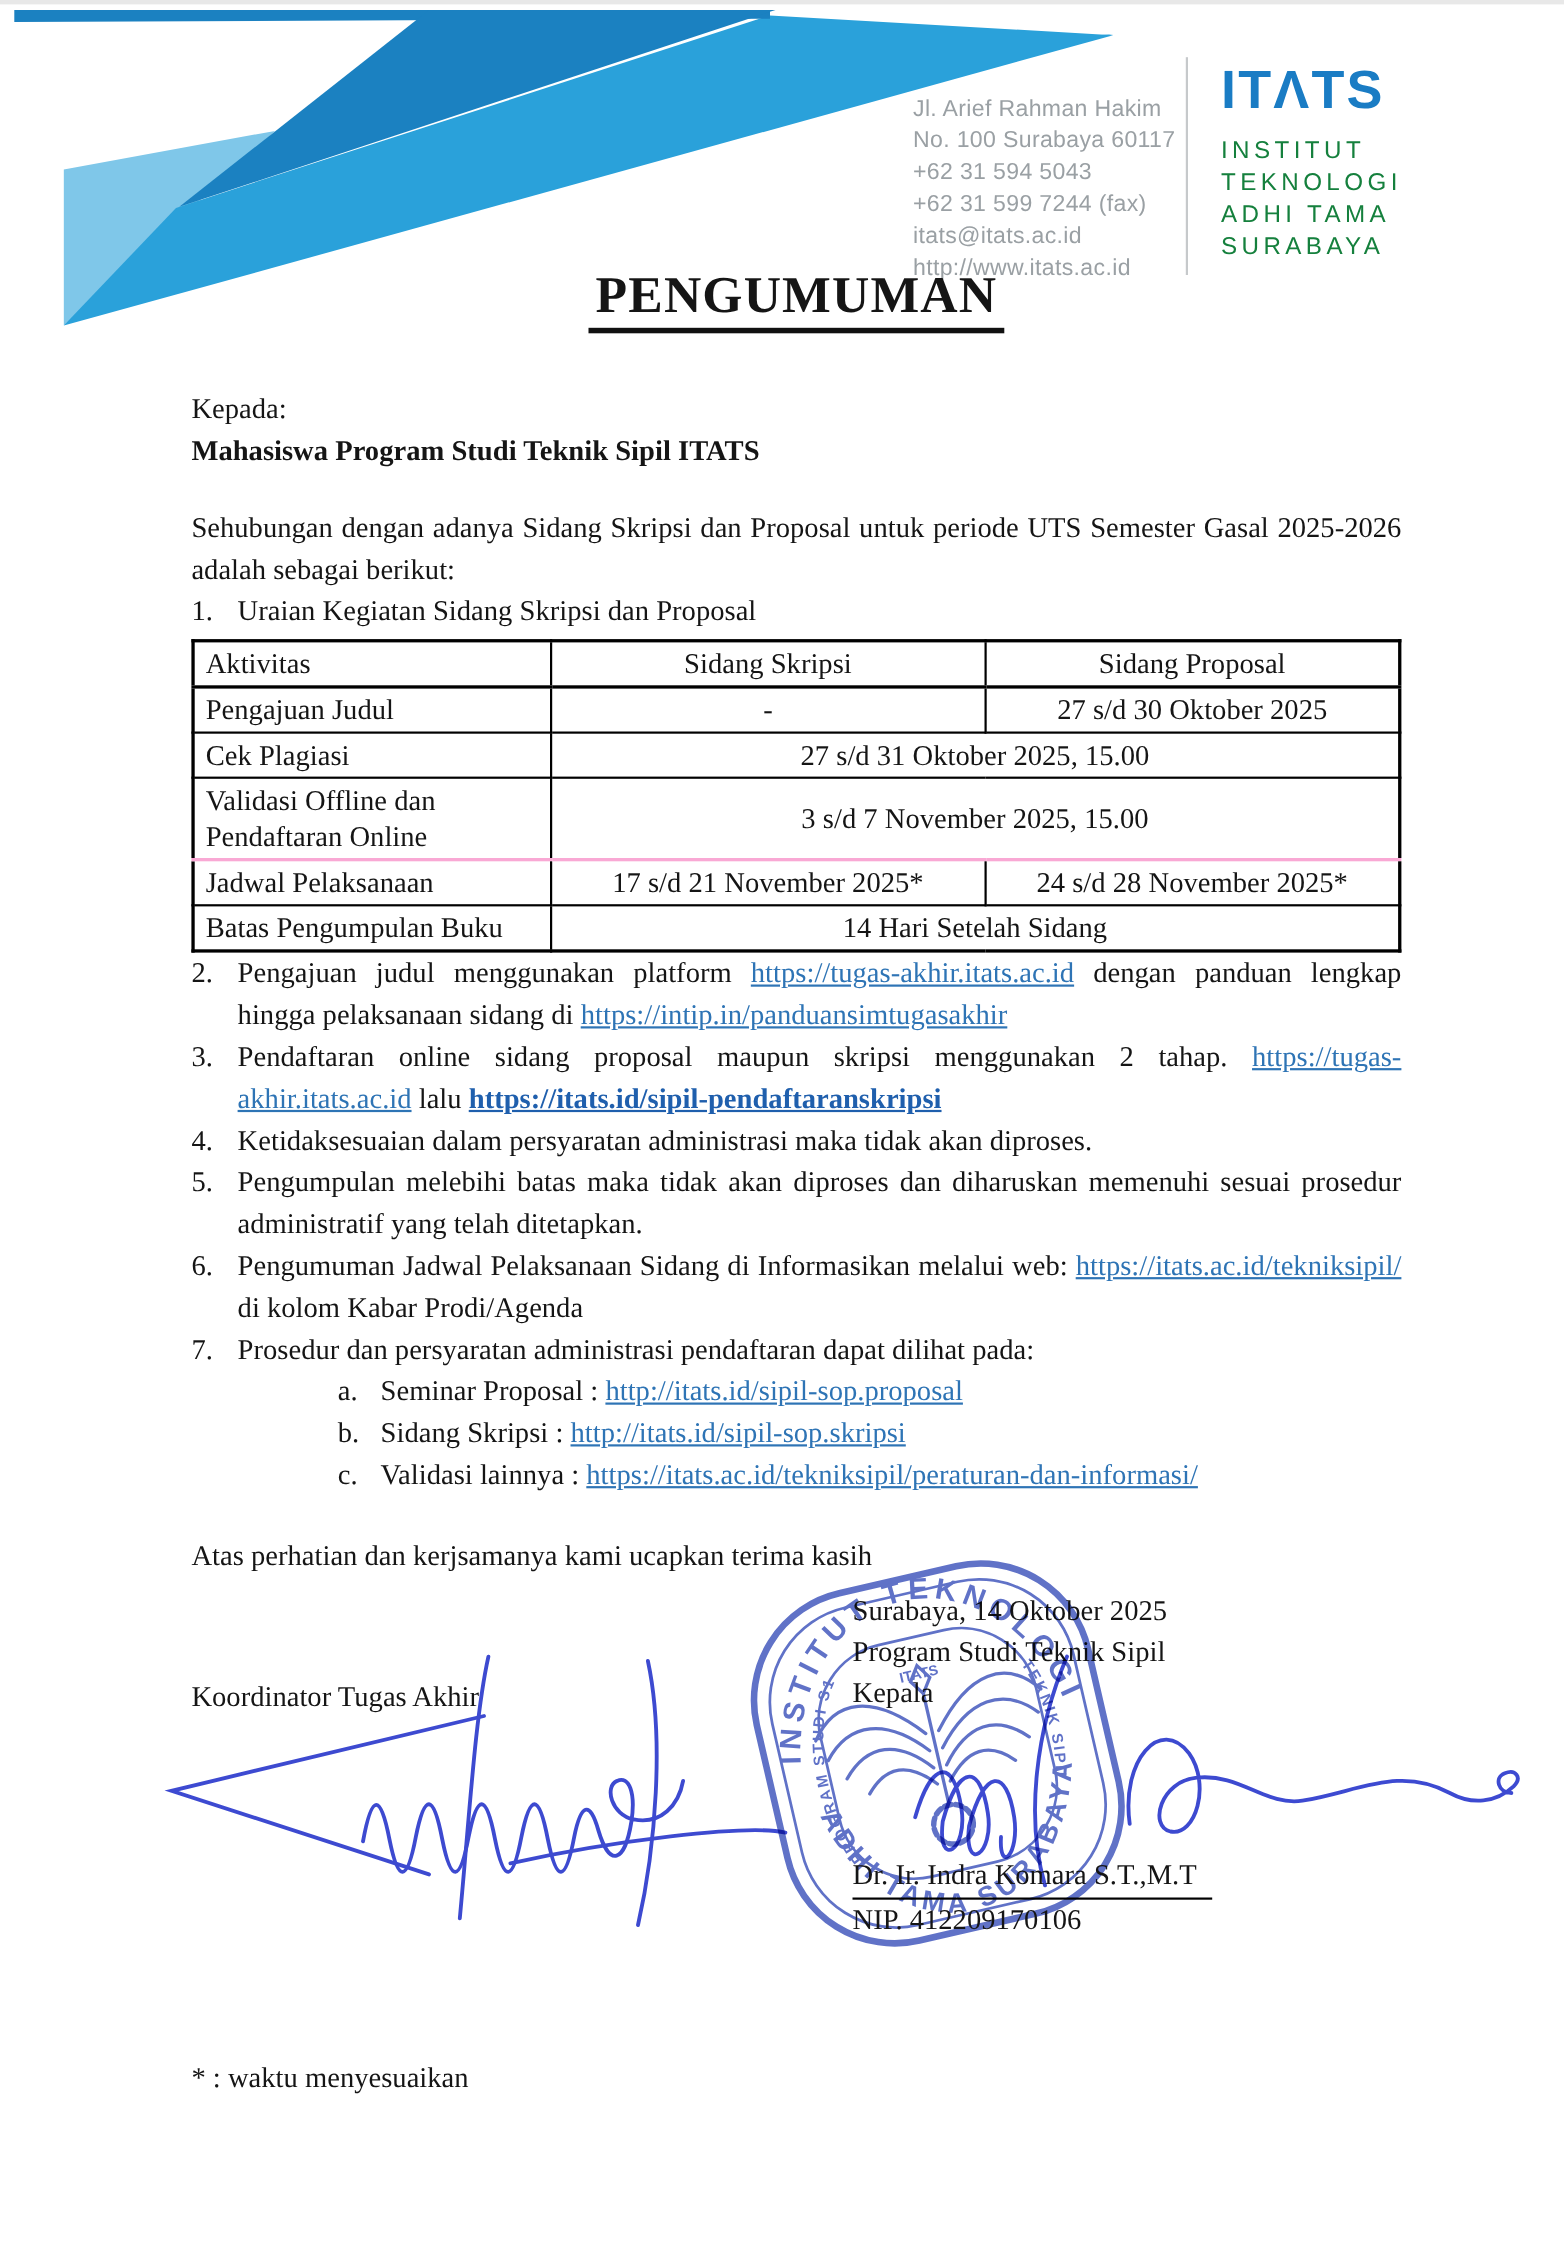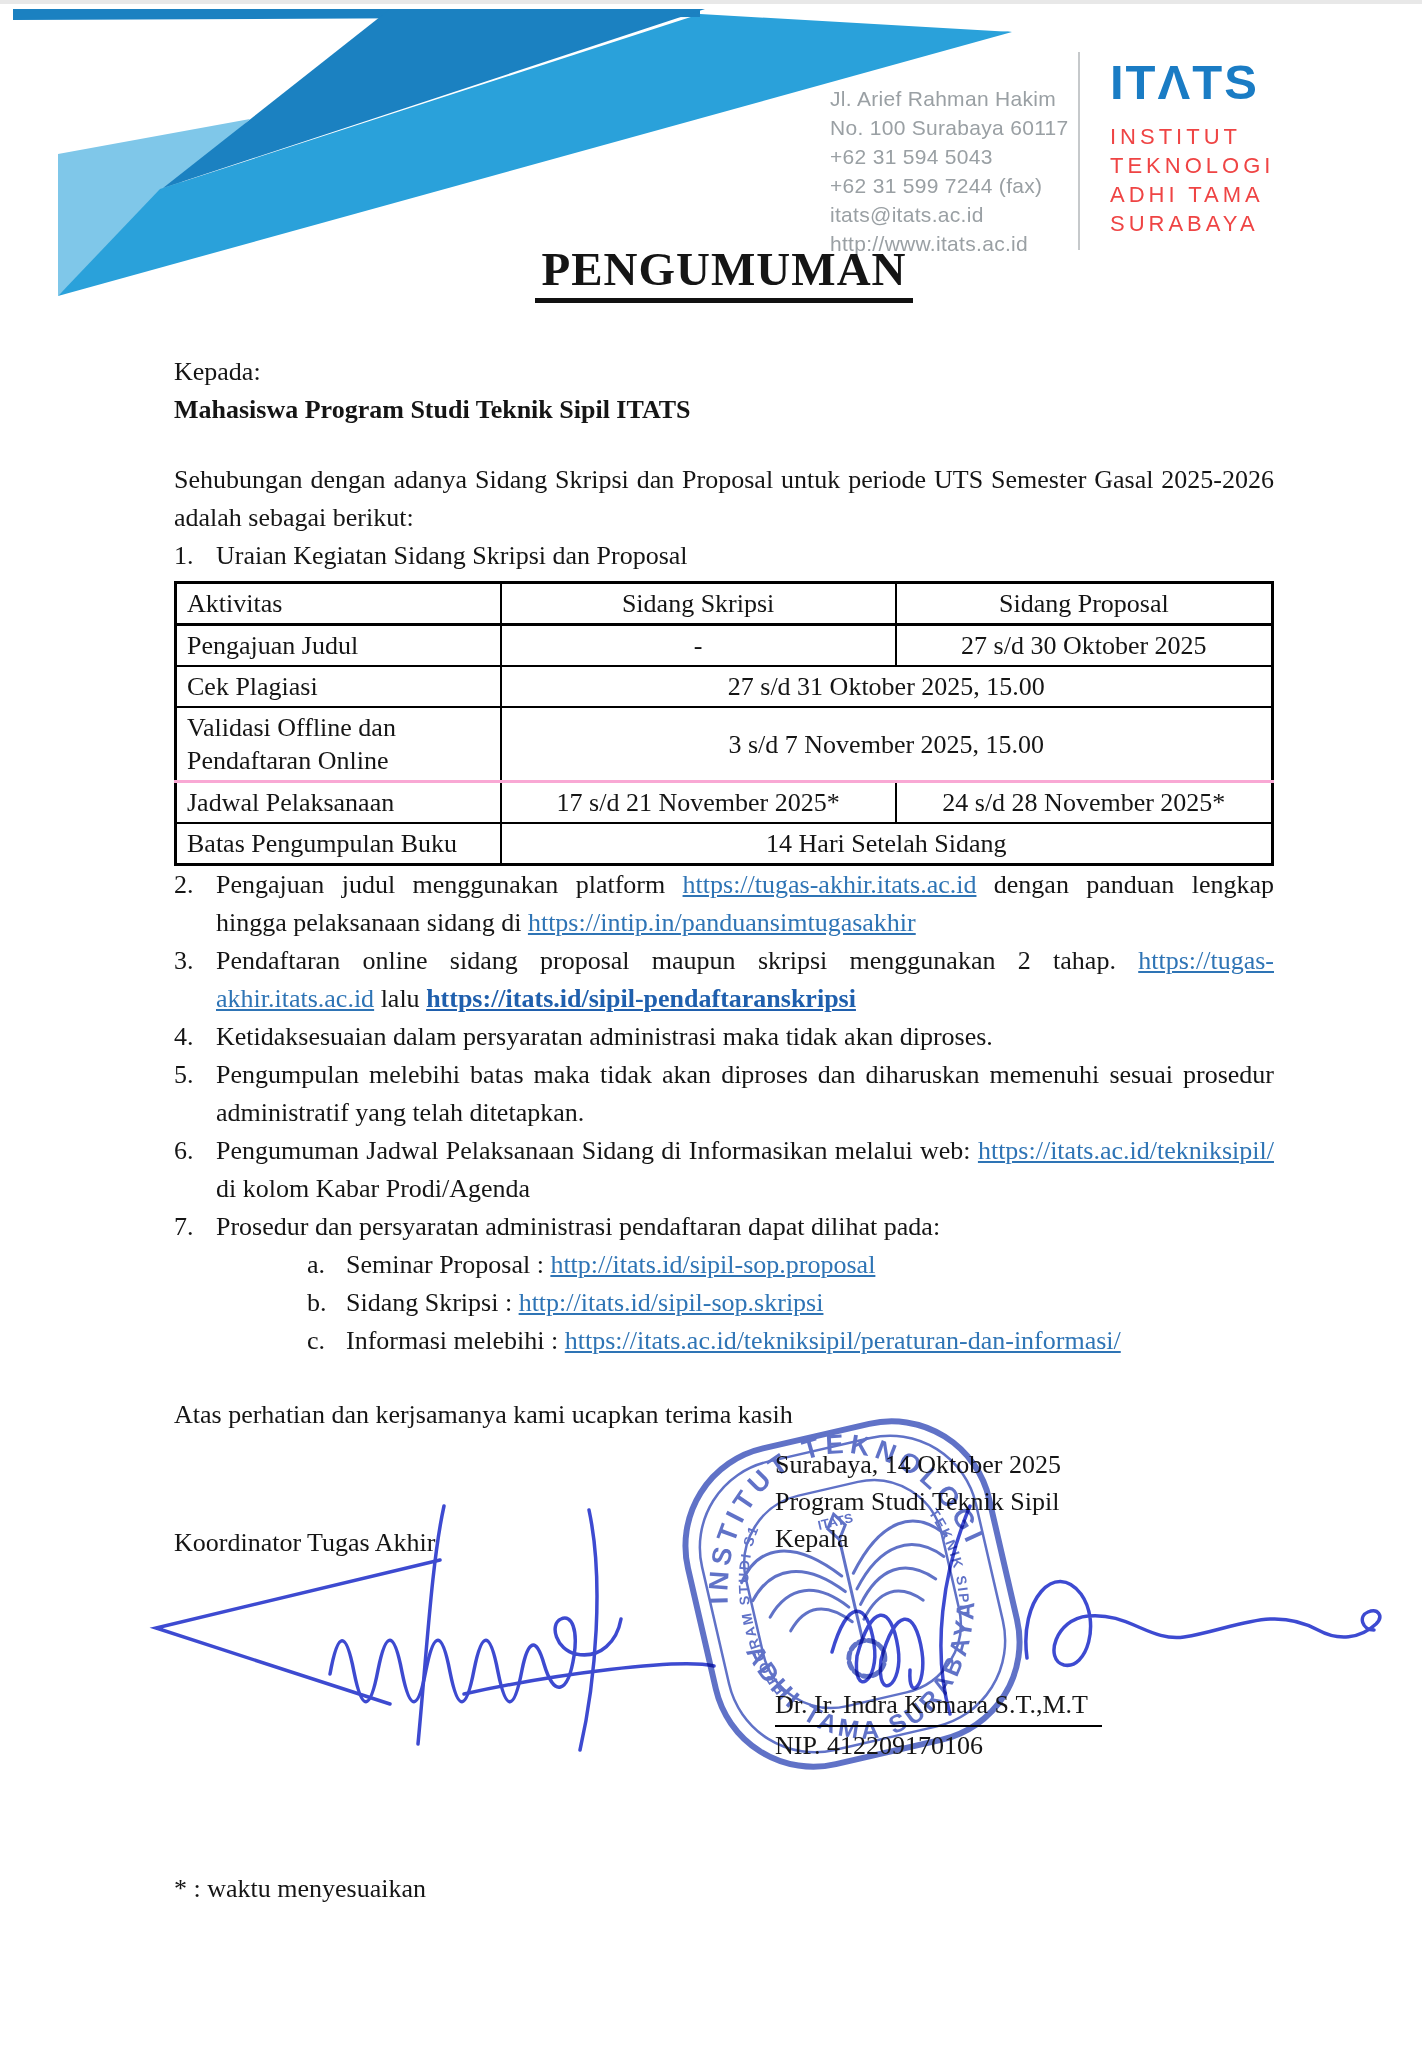--- a/index.html
+++ b/index.html
@@ -12,21 +12,21 @@
   .letterhead{position:absolute; left:0; top:0; width:1422px; height:300px;}
   .swoosh{position:absolute; left:0; top:0;}
   .lh-address{
     position:absolute; left:830px; top:80px; width:260px;
     font-family:"Liberation Sans", sans-serif; font-size:21px; line-height:29px;
     color:#9aa0a4; letter-spacing:.3px;
   }
   .lh-divider{position:absolute; left:1078px; top:48px; width:2px; height:198px; background:#c6c9cb;}
   .lh-logo{position:absolute; left:1110px; top:46px; width:300px; font-family:"Liberation Sans", sans-serif;}
   .lh-logo-mark{font-size:49px; font-weight:bold; color:#1a7cc4; letter-spacing:2px; line-height:64px;}
-  .lh-logo-sub{margin-top:8px; font-size:22px; line-height:29px; letter-spacing:4px; color:#ef4444;}
+  .lh-logo-sub{margin-top:8px; font-size:22px; line-height:29px; letter-spacing:4px; color:#15803d;}
   
   .content{position:absolute; left:174px; top:239px; width:1100px;}
   .title-wrap{text-align:center;}
   .doc-title{
     display:inline-block; font-size:47px; font-weight:bold; line-height:52px;
     border-bottom:5px solid #111; padding:0 6px 3px; letter-spacing:1px;
   }
   .doc-number{text-align:center; margin-top:8px; line-height:38px;}
   .recipient{margin-top:50px; line-height:38px;}
   .recipient-name{font-weight:bold;}
@@ -176,21 +176,21 @@
       <div class="sub-item">
         <span class="sub-marker">a.</span>
         <div class="sub-body"><span>Seminar Proposal : </span><a href="#" class="doc-link">http://itats.id/sipil-sop.proposal</a></div>
       </div>
       <div class="sub-item">
         <span class="sub-marker">b.</span>
         <div class="sub-body"><span>Sidang Skripsi : </span><a href="#" class="doc-link">http://itats.id/sipil-sop.skripsi</a></div>
       </div>
       <div class="sub-item">
         <span class="sub-marker">c.</span>
-        <div class="sub-body"><span>Informasi melebihi : </span><a href="#" class="doc-link">https://itats.ac.id/tekniksipil/peraturan-dan-informasi/</a></div>
+        <div class="sub-body"><span>Validasi lainnya : </span><a href="#" class="doc-link">https://itats.ac.id/tekniksipil/peraturan-dan-informasi/</a></div>
       </div>
     </div>
 
     <div class="closing">Atas perhatian dan kerjsamanya kami ucapkan terima kasih</div>
 
     <div class="sign-section">
 
       <div class="sign-right-head">
         <div>Surabaya, 14 Oktober 2025</div>
         <div>Program Studi Teknik Sipil</div>

